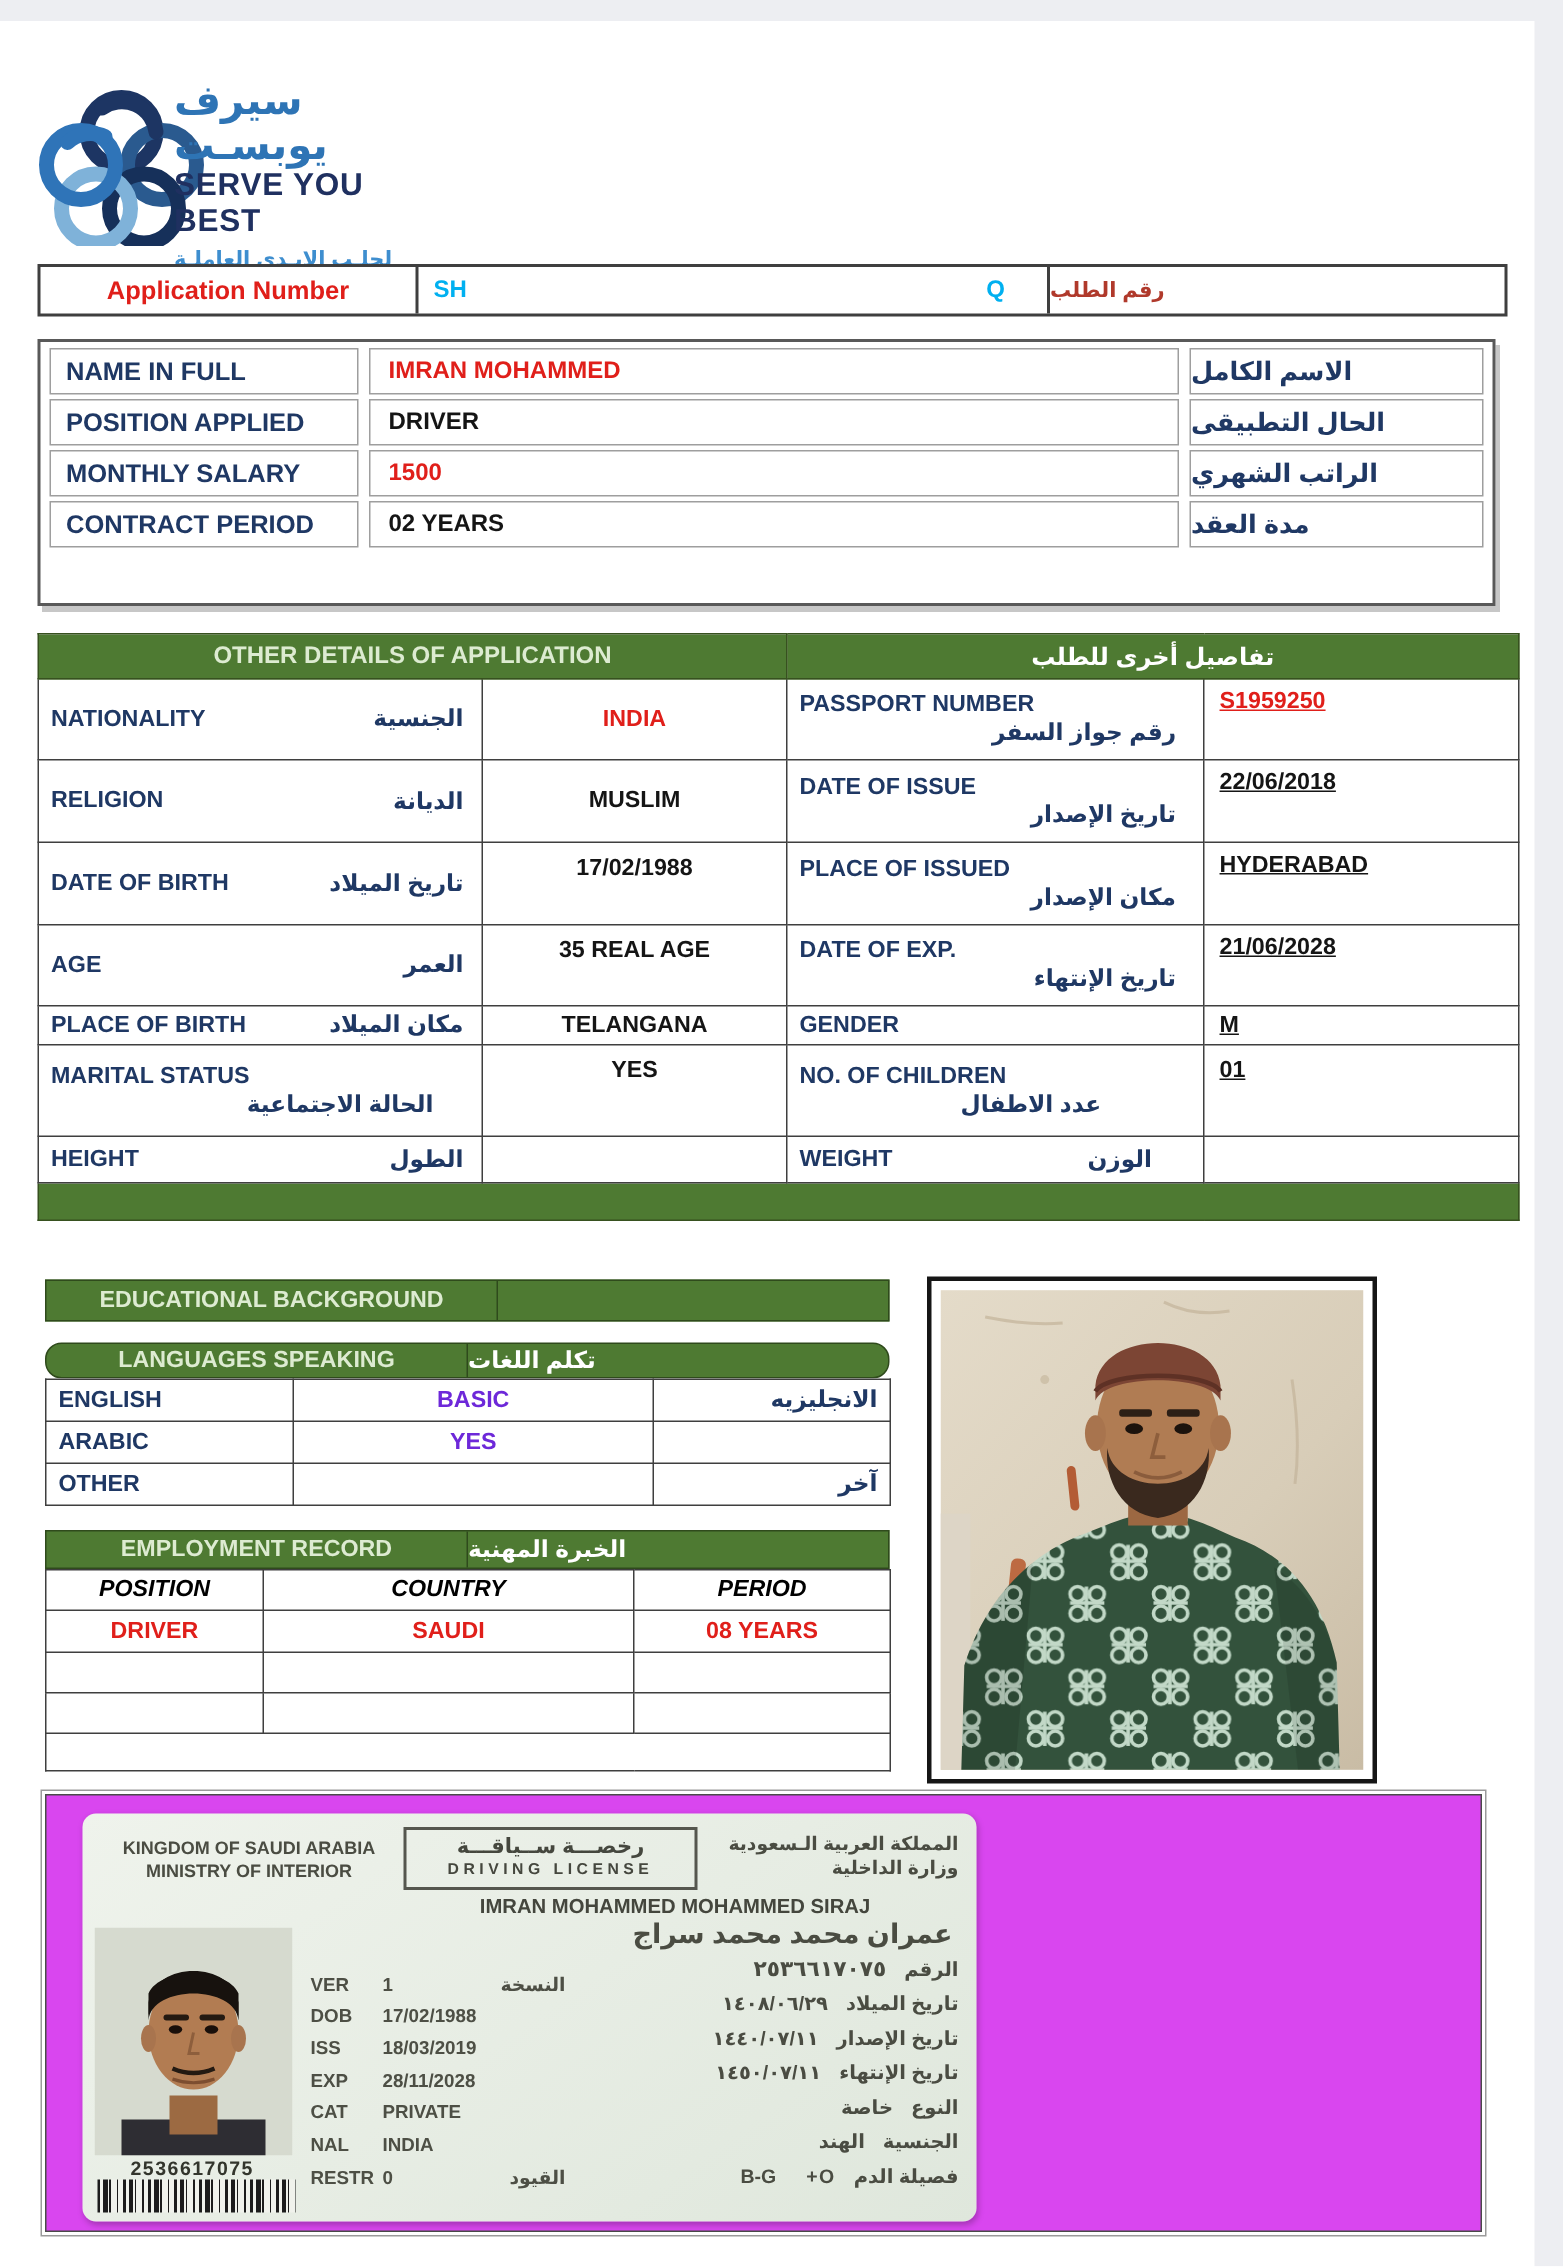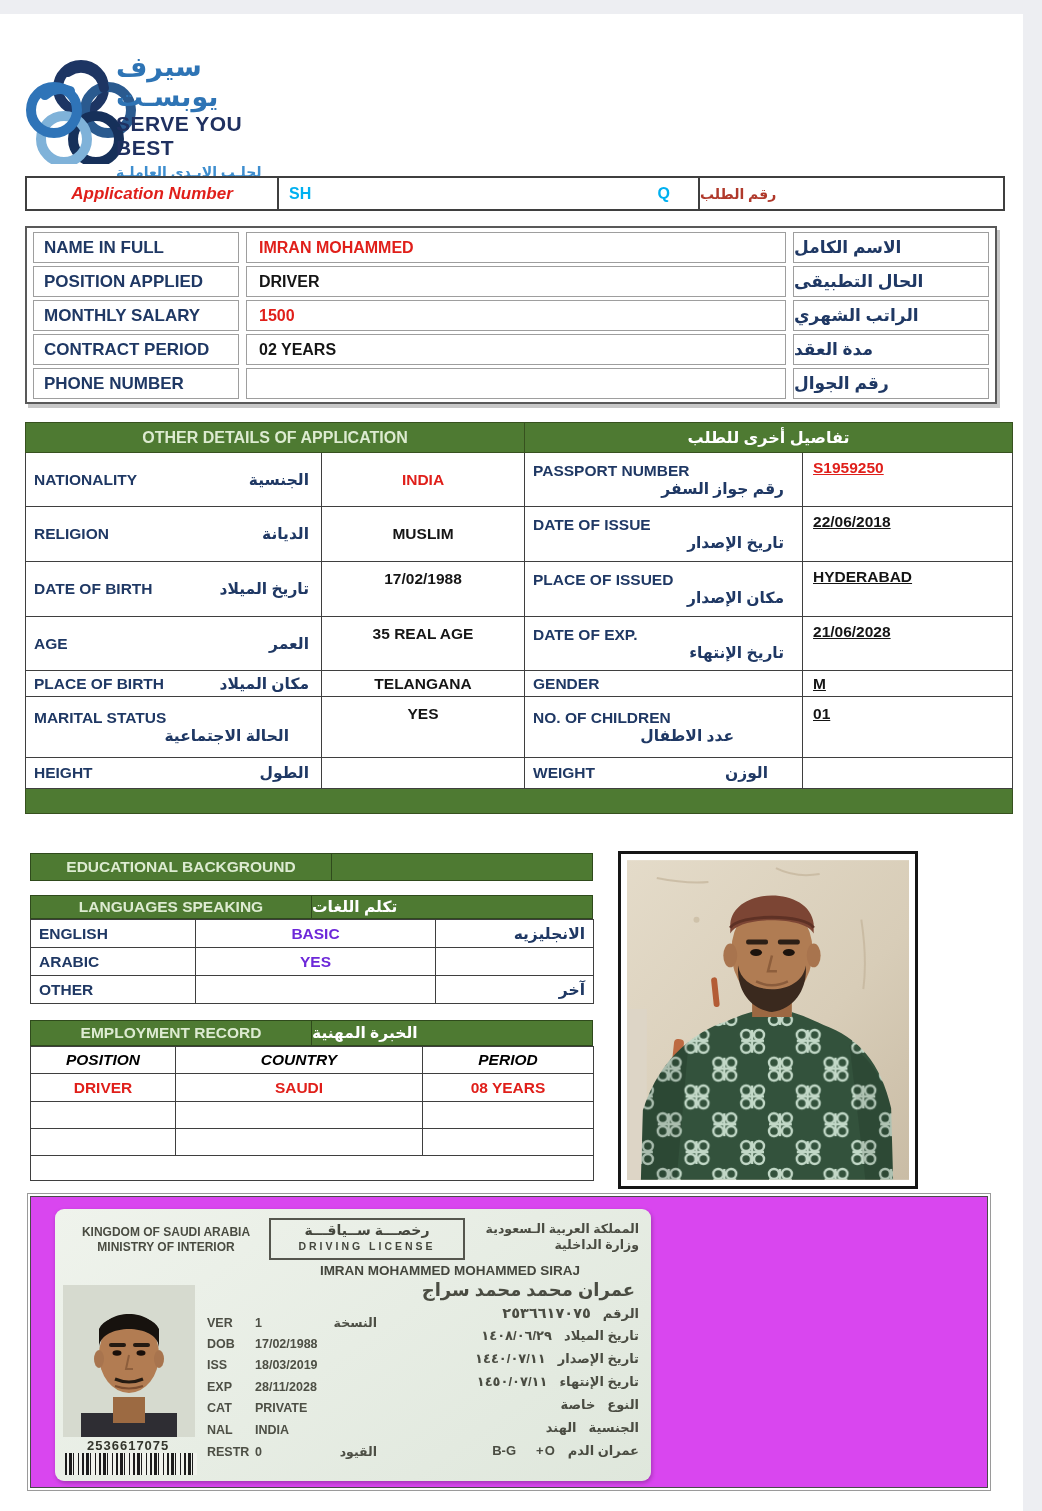--- a/index.html
+++ b/index.html
@@ -13,21 +13,21 @@
   .logo-icon { position:absolute; left:25px; top:60px; width:112px; height:102px; }
   .logo-text { position:absolute; left:116px; top:52px; width:190px; }
   .logo-ar-title { color:#2e74b5; font-size:27px; font-weight:bold; direction:rtl; text-align:left; line-height:30px; letter-spacing:1px; }
   .logo-en-title { color:#1f3060; font-size:21px; font-weight:bold; letter-spacing:.5px; line-height:24px; }
   .logo-ar-sub { color:#3e8ecf; font-size:14px; font-weight:bold; direction:rtl; text-align:left; line-height:20px; margin-top:2px; }
   .logo-en-sub { color:#8d9cb5; font-size:12px; font-weight:bold; letter-spacing:.8px; line-height:15px; }
 
   
   .app-row { position:absolute; left:25px; top:176px; width:980px; height:35px; display:flex; border:2px solid #3f3f3f; background:#fff; }
   .app-cell { border-right:2px solid #3f3f3f; display:flex; align-items:center; }
-  .app-label { width:252px; justify-content:center; color:#e01f1a; font-weight:bold; font-size:17px;font-style:italic; }
+  .app-label { width:252px; justify-content:center; color:#e01f1a; font-weight:bold; font-size:17px; }
   .app-value { width:421px; position:relative; padding-left:10px; color:#00b0f0; font-weight:bold; font-size:16px; }
   .app-q { position:absolute; right:28px; color:#00b0f0; font-weight:bold; font-size:16px; }
   .app-ar { flex:1; border-right:none; justify-content:flex-end; padding-right:14px; color:#b0392b; font-weight:bold; font-size:14px; direction:rtl; }
 
   
   .personal { position:absolute; left:25px; top:226px; width:972px; height:178px; border:2px solid #595959;
               box-shadow:3px 4px 0 rgba(130,130,130,.45); padding:4px 6px; background:#fff; }
   .p-row { display:flex; gap:7px; height:31px; margin-bottom:3px; }
   .p-row:last-child { margin-bottom:0; }
   .p-cell { border:1px solid #9e9e9e; background:#fff; display:flex; align-items:center; }
@@ -52,21 +52,21 @@
   .greenbar td { background:#4e7a32; border:1px solid #37511f; height:25px; }
 
   
   .sec-hdr { position:absolute; display:flex; background:#4e7a32; border:1px solid #2f4a1c; }
   .sec-hdr .cell-en { display:flex; align-items:center; justify-content:center; color:#ddebd1; font-weight:bold; font-size:15.5px; }
   .sec-hdr .cell-ar { display:flex; align-items:center; justify-content:flex-end; padding-right:10px; color:#fff; font-weight:bold; font-size:15.5px; direction:rtl; border-left:1px solid #2f4a1c; }
   .edu-hdr { left:30px; top:853px; width:563px; height:28px; }
   .edu-hdr .cell-en { width:300px; }
   .edu-hdr .cell-ar { flex:1; }
 
-  .lang-hdr { left:30px; top:895px; width:563px; height:24px; }
+  .lang-hdr { left:30px; top:895px; width:563px; height:24px;border-radius:11px; }
   .lang-hdr .cell-en { width:280px; }
   .lang-hdr .cell-ar { flex:1; }
   .lang-table { position:absolute; left:30px; top:919px; width:563px; border-collapse:collapse; table-layout:fixed; background:#fff; }
   .lang-table td { border:1px solid #3f3f3f; height:28px; font-weight:bold; font-size:15.5px; }
   .lt-en { padding-left:8px; color:#1f3864; }
   .lt-val { text-align:center; color:#6d28d9; }
   .lt-ar { text-align:right; padding-right:8px; color:#1f3864; direction:rtl; }
 
   .emp-hdr { left:30px; top:1020px; width:563px; height:26px; }
   .emp-hdr .cell-en { width:280px; }
@@ -154,25 +154,20 @@
     </div>
     <div class="p-row">
       <div class="p-cell p-label">MONTHLY SALARY</div>
       <div class="p-cell p-value red">1500</div>
       <div class="p-cell p-ar">الراتب الشهري</div>
     </div>
     <div class="p-row">
       <div class="p-cell p-label">CONTRACT PERIOD</div>
       <div class="p-cell p-value">02 YEARS</div>
       <div class="p-cell p-ar">مدة العقد</div>
-    </div>
-    <div class="p-row">
-      <div class="p-cell p-label">PHONE NUMBER</div>
-      <div class="p-cell p-value"></div>
-      <div class="p-cell p-ar">رقم الجوال</div>
     </div>
   </div>
 
   <table class="other">
     <colgroup>
         <col style="width:296px">
         <col style="width:203px">
         <col style="width:278px">
         <col style="width:210px">
       </colgroup>
@@ -508,20 +503,20 @@
           <span class="rf-lab">النوع</span>
           <span class="rf-val">خاصة</span>
           <span class="rf-extra"></span>
         </div>
         <div class="rf-line">
           <span class="rf-lab">الجنسية</span>
           <span class="rf-val">الهند</span>
           <span class="rf-extra"></span>
         </div>
         <div class="rf-line">
-          <span class="rf-lab">عمران الدم</span>
+          <span class="rf-lab">فصيلة الدم</span>
           <span class="rf-val">O+</span>
           <span class="rf-extra">B-G</span>
         </div>
       </div>
     </div>
   </div>
 </div>
 
 </body></html>

